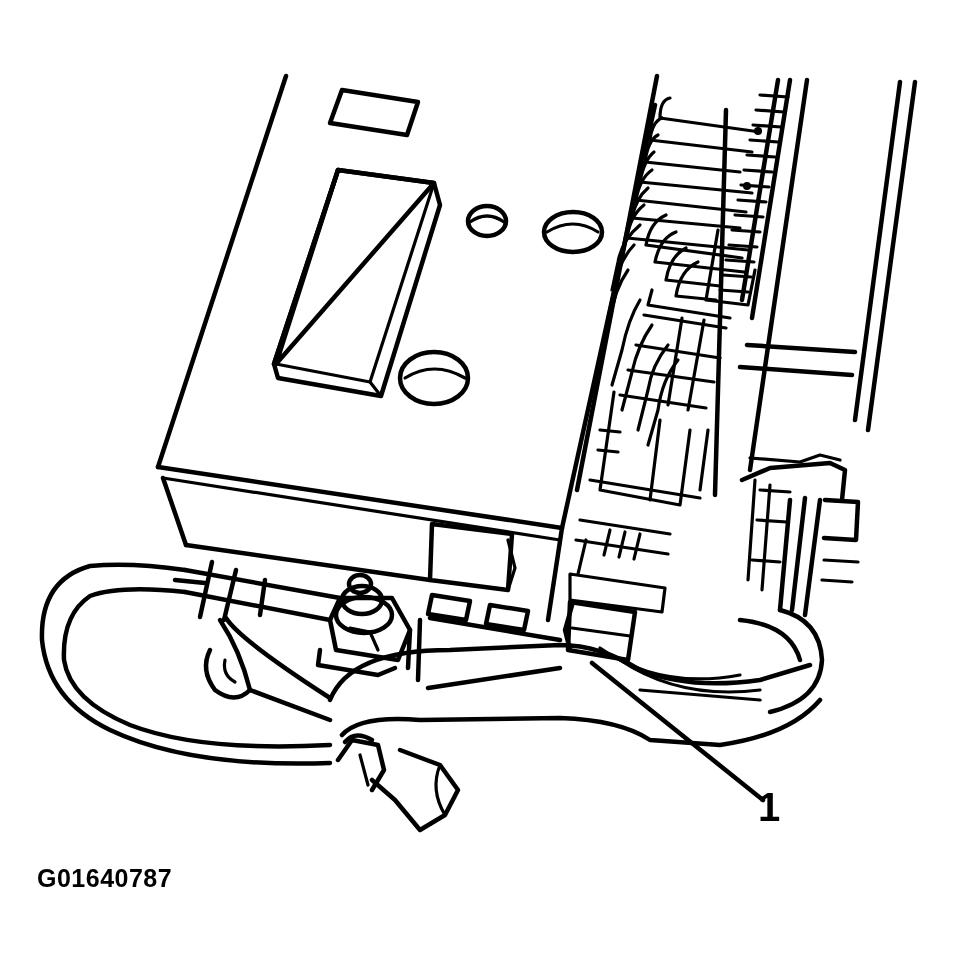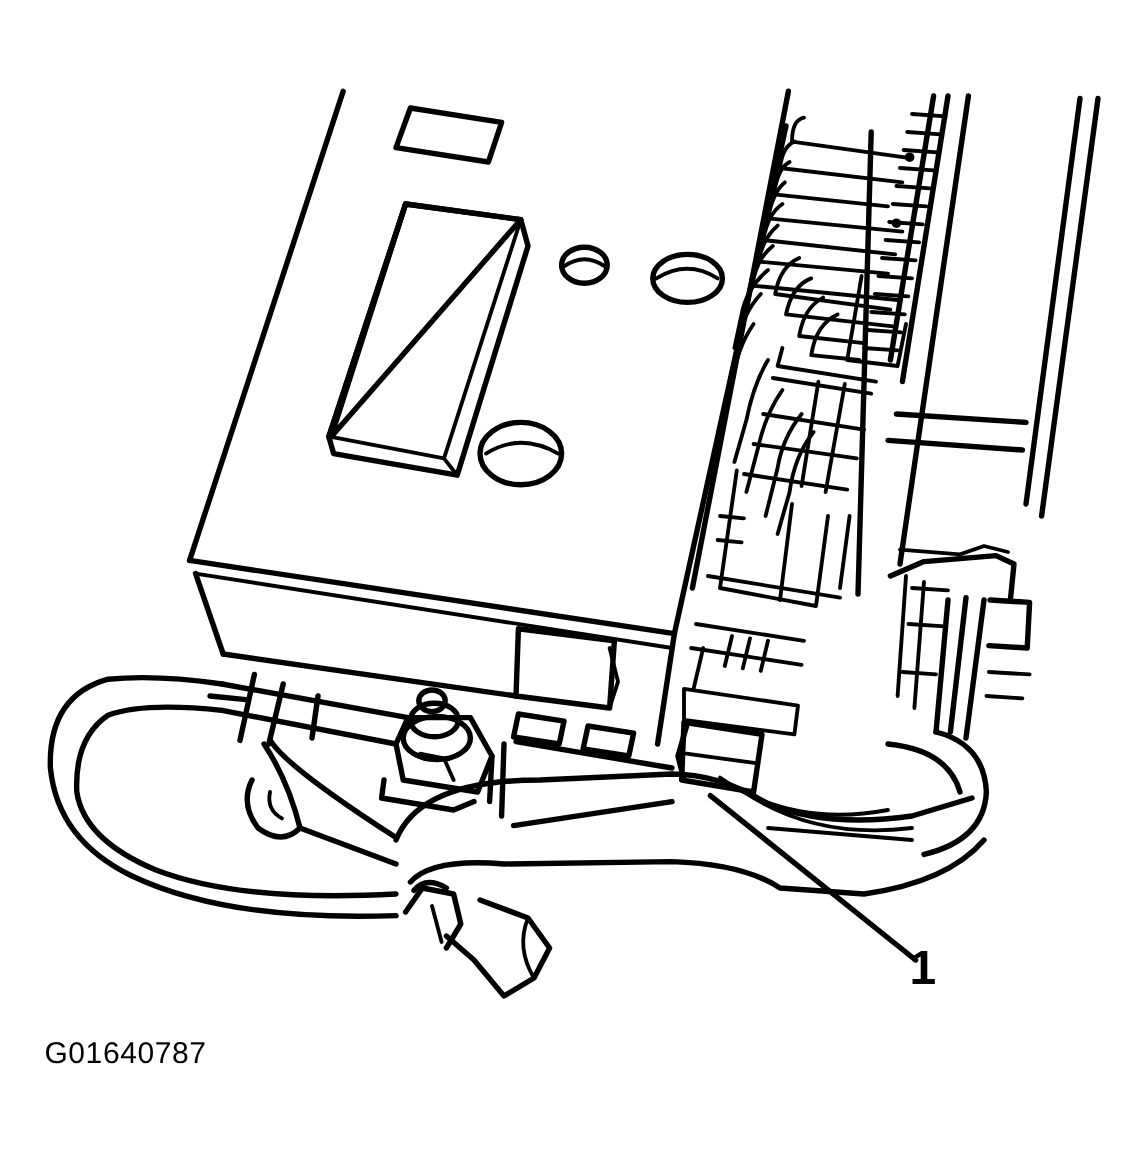--- a/index.html
+++ b/index.html
@@ -9,21 +9,21 @@
       fill: none; stroke: #000; stroke-width: 4.5; stroke-linejoin: round; stroke-linecap: round;
     }
     #diagram .thin { stroke-width: 3.2; }
     .callout-label {
       position: absolute; left: 758px; top: 787px;
       font-family: "Liberation Sans", sans-serif; font-weight: bold;
       font-size: 40px; color: #000; line-height: 1;
     }
     .figure-id {
       position: absolute; left: 37px; top: 866px;
-      font-family: "Liberation Sans", sans-serif; font-weight: normal;
+      font-family: "Liberation Sans", sans-serif; font-weight: bold;
       font-size: 25px; color: #000; letter-spacing: 0.5px; line-height: 1;
     }
   </style>
 </head>
 <body>
 
 <svg id="diagram" viewBox="0 0 956 963" xmlns="http://www.w3.org/2000/svg">
 
   <g>
 

